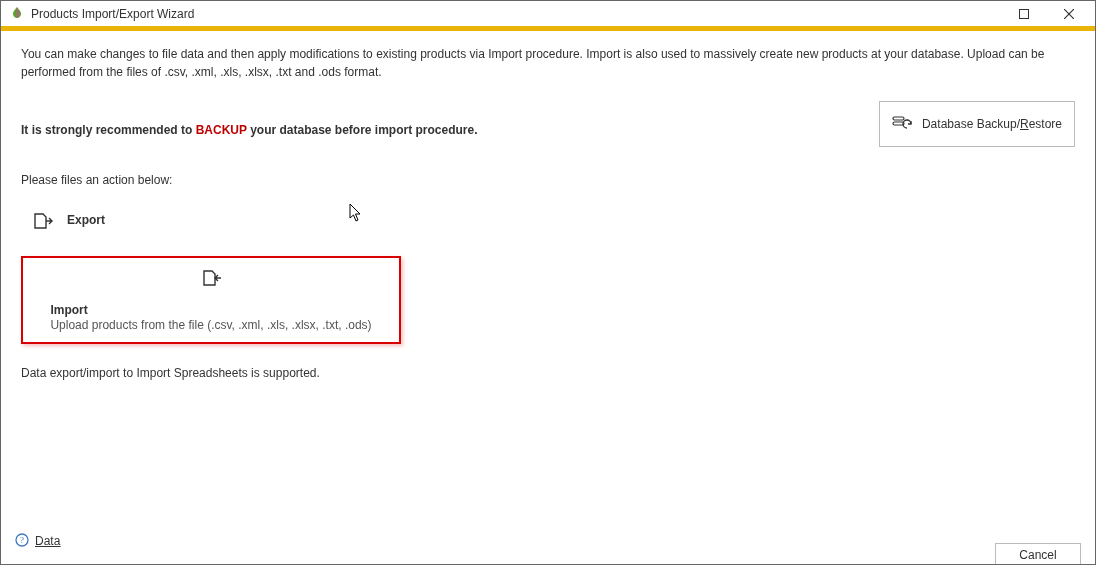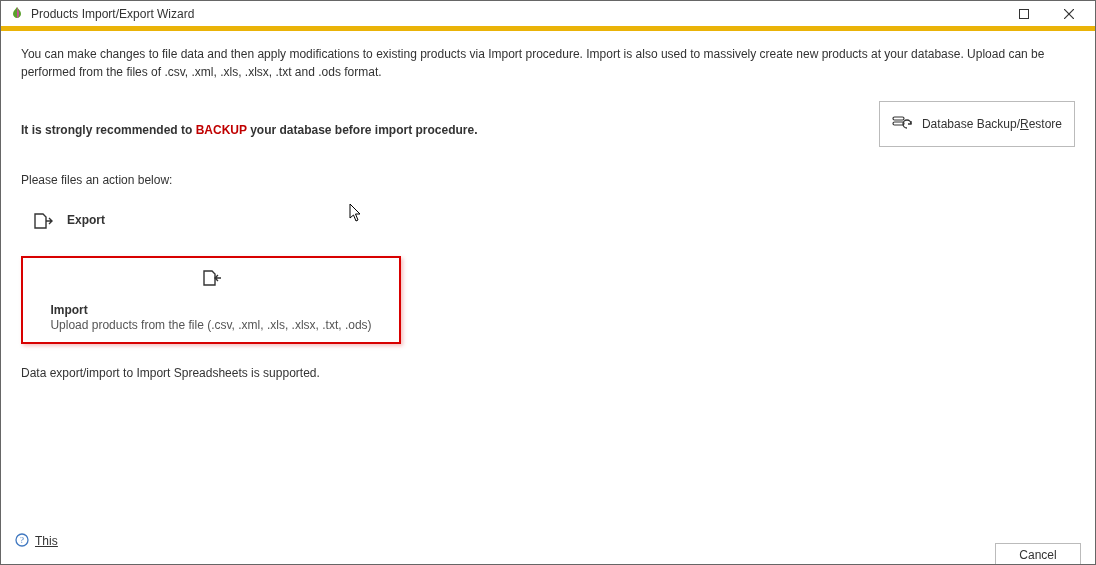--- a/index.html
+++ b/index.html
@@ -231,21 +231,21 @@
 </div>
 
 <div class="footer">
   <div class="help">
     <span>
       <svg width="14" height="14" viewBox="0 0 14 14">
         <circle cx="7" cy="7" r="6" fill="none" stroke="#4078c0" stroke-width="1.3"></circle>
         <text x="7" y="10" text-anchor="middle" font-size="9" fill="#4078c0" font-family="Segoe UI">?</text>
       </svg>
     </span>
-    <a><span style="text-decoration:underline">This</span></a>
+    <a><span style="text-decoration:underline">Data</span></a>
   </div>
   <div class="spacer"></div>
   <div class="cancel-btn">
     <span>Cancel</span>
   </div>
 </div>
 
 <div class="cursor">
   <svg width="16" height="20" viewBox="0 0 16 20">
     <path d="M1 1 L1 15 L4.5 12 L7 18 L9 17 L6.5 11 L11 11 Z" fill="#fff" stroke="#000" stroke-width="1"></path>

